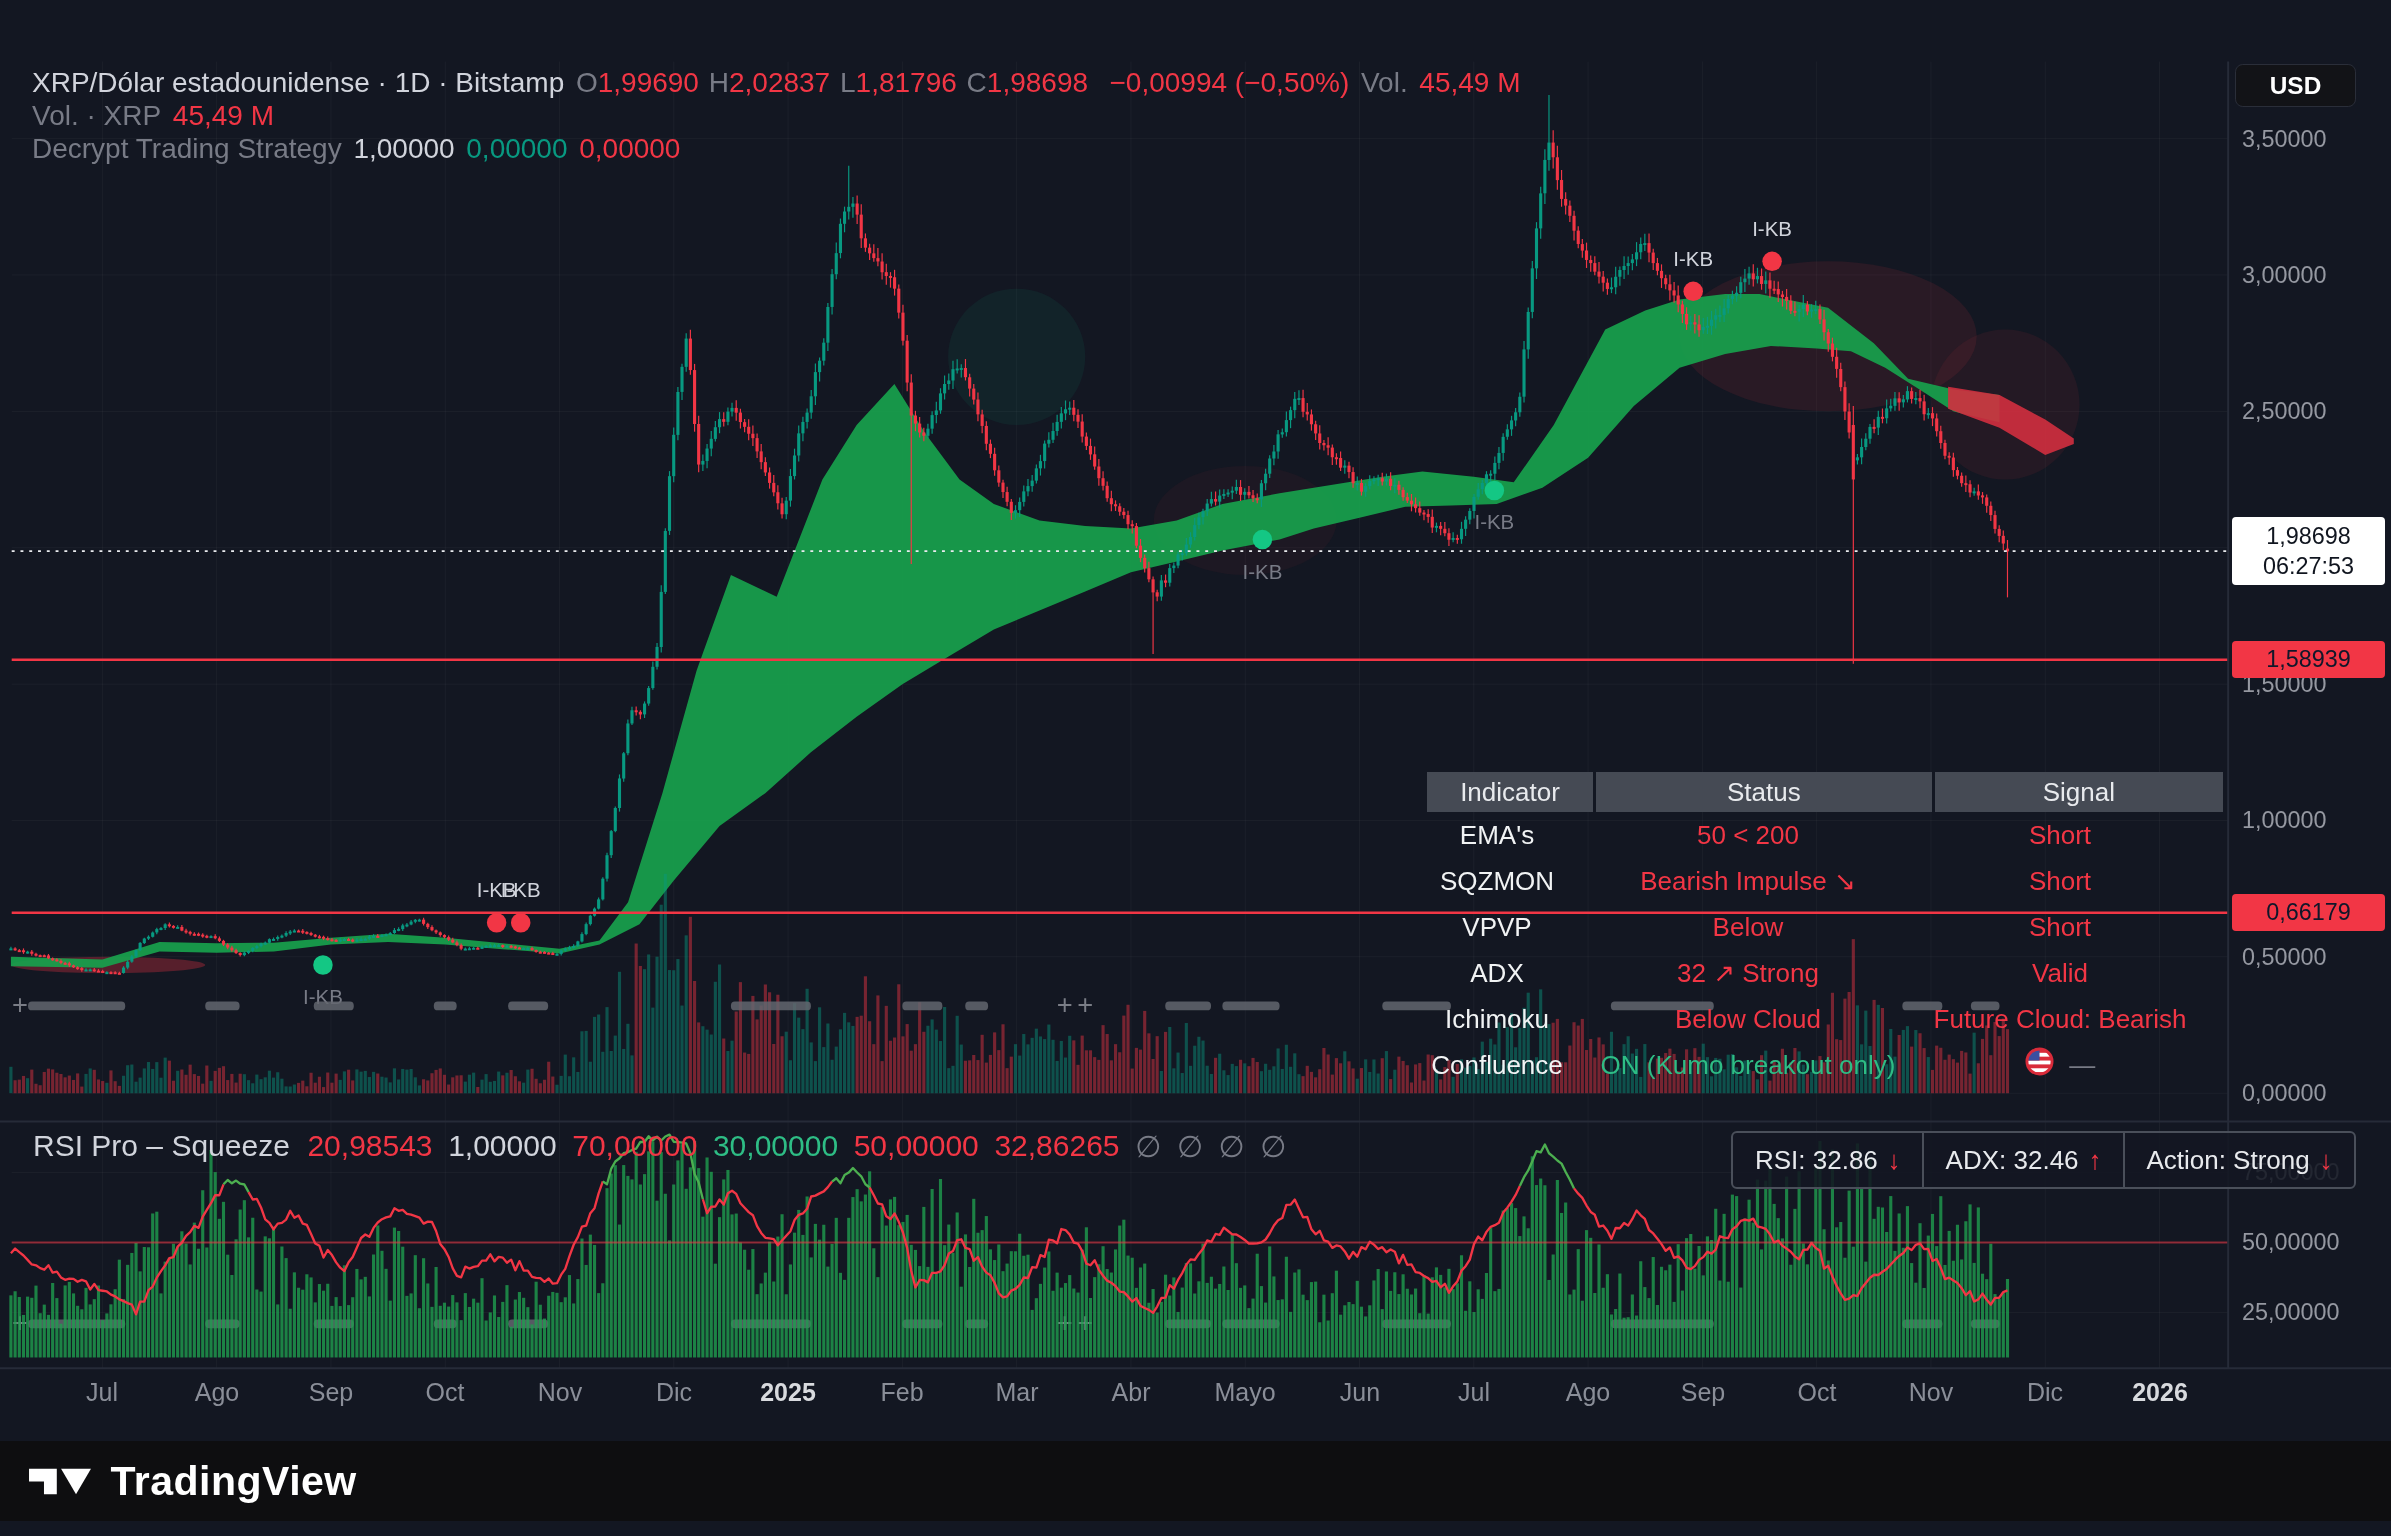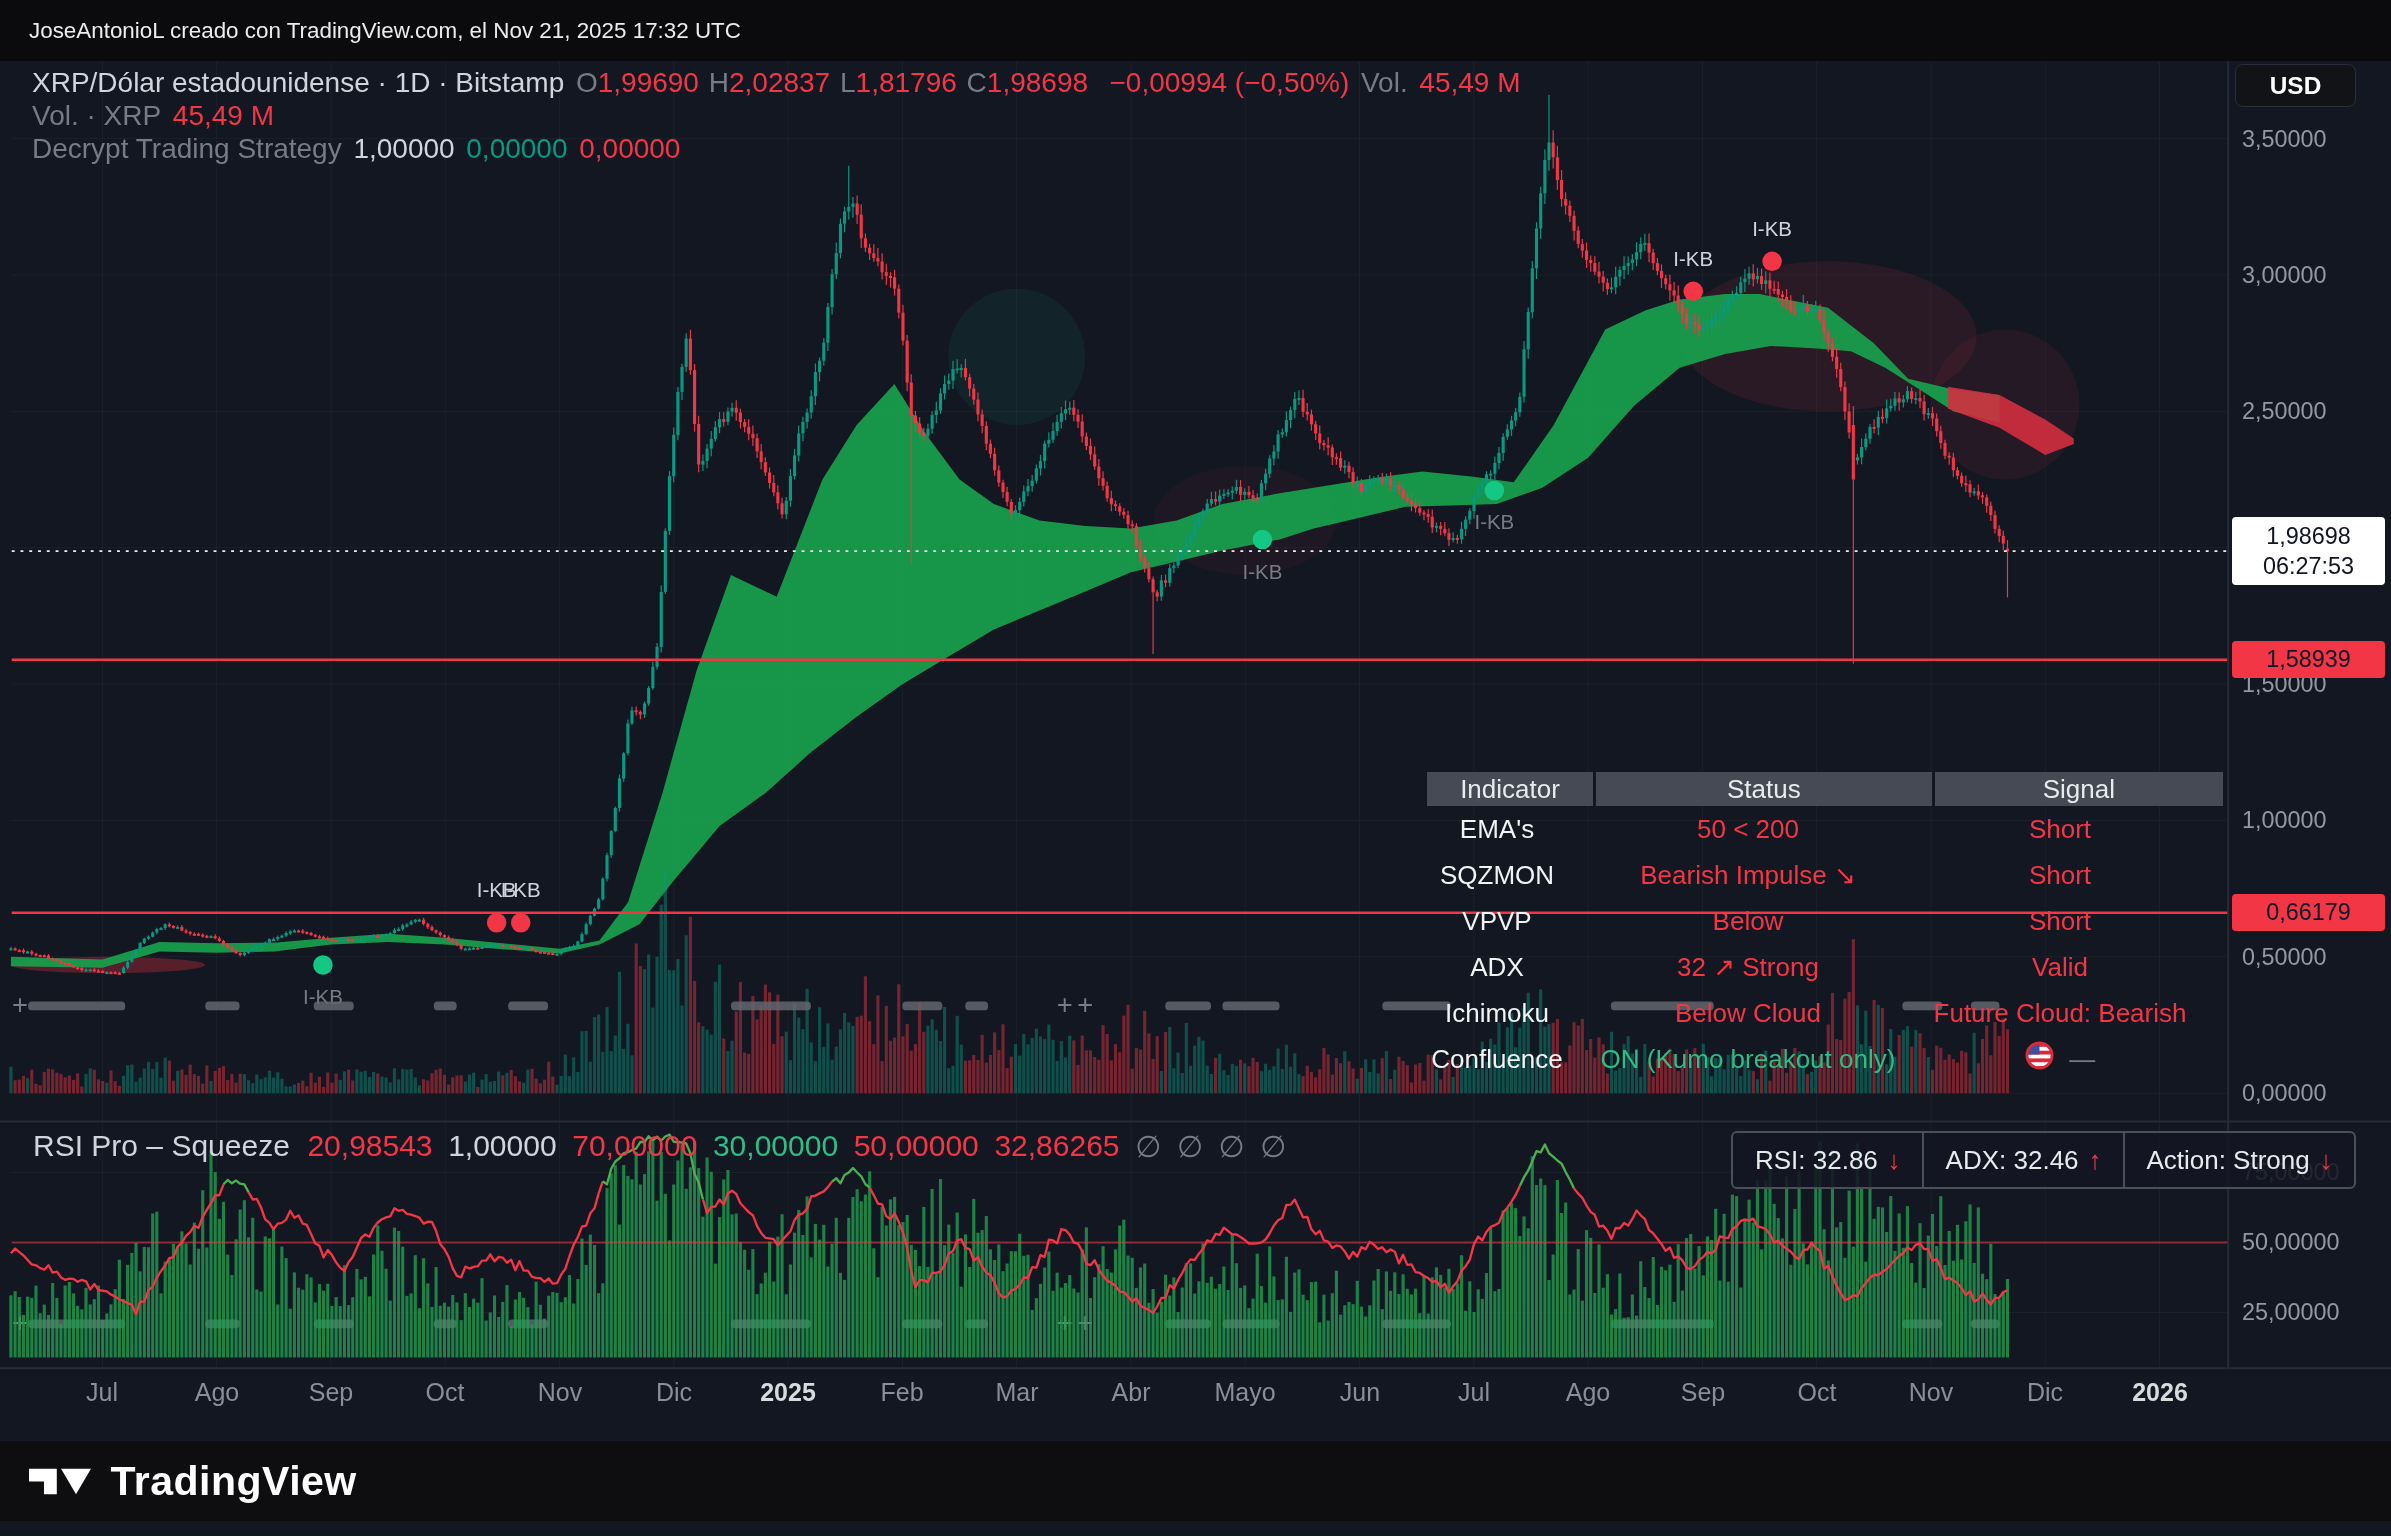--- a/index.html
+++ b/index.html
@@ -20,21 +20,21 @@
            background:#121317;border:1px solid #2a2e39;border-radius:7.8px;color:#fff;
            font-size:24.4px;font-weight:600;display:flex;align-items:center;justify-content:center;cursor:pointer;}
 
   .price-axis-label{position:absolute;left:2242px;transform:translateY(-50%);font-size:23.4px;color:#9598a1;z-index:2;}
   .tag{position:absolute;left:2232px;width:153px;border-radius:3.9px;z-index:5;
        display:flex;flex-direction:column;align-items:center;justify-content:center;text-align:center;}
   .tag.white{background:#ffffff;color:#10151f;height:68px;font-size:23.4px;line-height:30px;}
   .tag.red{background:#f23645;color:#0f172a;height:37px;font-size:23.4px;}
 
   .ind-table{position:absolute;left:1414px;top:772px;width:790px;z-index:4;font-size:26px;}
-  .ind-table .hdr{display:grid;grid-template-columns:166px 336px 288px;gap:2.9px;height:34px;padding-left:13px;}
+  .ind-table .hdr{display:grid;grid-template-columns:166px 336px 288px;gap:2.9px;height:40px;padding-left:13px;}
   .ind-table .hdr div{background:#454a54;color:#e8eaed;display:flex;align-items:center;justify-content:center;}
   .ind-table .trow{display:grid;grid-template-columns:166px 336px 288px;height:46px;align-items:center;text-align:center;}
   .sig-cell{display:flex;align-items:center;justify-content:center;gap:15.6px;}
 
   .rsi-legend{position:absolute;left:33px;top:1129px;z-index:4;display:flex;gap:17.6px;font-size:30px;align-items:baseline;white-space:nowrap;}
   .rsi-badge{position:absolute;right:35px;top:1131px;height:54px;z-index:5;display:flex;
              background:rgba(19,23,34,0.88);border:2px solid #4a4f5a;border-radius:5.9px;overflow:hidden;}
   .rsi-badge .cell{display:flex;align-items:center;gap:9.8px;padding:0 21.5px;font-size:26px;color:#e8eaed;}
   .rsi-badge .cell + .cell{border-left:2px solid #4a4f5a;}
 
@@ -2067,23 +2067,20 @@
       <polyline points="720.8,1229.7 725.1,1244.1 729.4,1237.4 733.6,1237.2 737.9,1229.9 742.2,1235.2 746.5,1223.5 750.7,1221.0 755.0,1224.3 759.3,1233.9 763.6,1238.4 767.8,1242.9 772.1,1246.1 776.4,1257.3 780.6,1264.3 784.9,1269.3 789.2,1269.9 793.5,1270.7 797.7,1276.9 802.0,1272.1 806.3,1267.1 810.6,1262.5 814.8,1251.1 819.1,1245.7 823.4,1244.3 827.7,1239.5 831.9,1226.9 836.2,1226.0 840.5,1223.7 844.8,1221.7 849.0,1217.3 853.3,1211.6" fill="none" stroke="#f23645" stroke-width="2.4" stroke-linejoin="round"></polyline>
       <polyline points="853.3,1211.6 857.6,1208.2 861.9,1213.4 866.1,1204.9 870.4,1202.4 874.7,1197.7 879.0,1202.3 883.2,1206.2 887.5,1214.4 891.8,1217.7" fill="none" stroke="#4caf50" stroke-width="2.4" stroke-linejoin="round"></polyline>
       <polyline points="891.8,1217.7 896.1,1225.7 900.3,1234.1 904.6,1235.0 908.9,1247.2 913.2,1250.0 917.4,1244.4 921.7,1252.9 926.0,1263.8 930.3,1279.6 934.5,1303.4 938.8,1320.2 943.1,1312.5 947.4,1312.7 951.6,1315.0 955.9,1305.2 960.2,1305.3 964.5,1303.7 968.7,1297.3 973.0,1285.4 977.3,1282.9 981.6,1271.6 985.8,1270.8 990.1,1279.7 994.4,1280.9 998.6,1292.8 1002.9,1289.0 1007.2,1298.9 1011.5,1305.0 1015.7,1307.7 1020.0,1315.5 1024.3,1326.3 1028.6,1330.4 1032.8,1329.4 1037.1,1323.4 1041.4,1321.7 1045.7,1317.5 1049.9,1310.0 1054.2,1310.5 1058.5,1299.4 1062.8,1299.9 1067.0,1287.0 1071.3,1288.9 1075.6,1271.2 1079.9,1272.0 1084.1,1274.9 1088.4,1260.3 1092.7,1261.3 1097.0,1266.0 1101.2,1274.1 1105.5,1275.2 1109.8,1282.8 1114.1,1295.8 1118.3,1297.4 1122.6,1292.2 1126.9,1302.1 1131.2,1308.2 1135.4,1313.2 1139.7,1315.4 1144.0,1318.9 1148.3,1324.4 1152.5,1325.0 1156.8,1329.4 1161.1,1334.7 1165.4,1331.1 1169.6,1339.1 1173.9,1341.3 1178.2,1343.2 1182.5,1346.3 1186.7,1339.8 1191.0,1331.0 1195.3,1330.7 1199.6,1317.8 1203.8,1321.5 1208.1,1312.5 1212.4,1305.4 1216.6,1296.8 1220.9,1291.4 1225.2,1292.0 1229.5,1285.6 1233.7,1280.6 1238.0,1272.0 1242.3,1273.4 1246.6,1265.3 1250.8,1266.2 1255.1,1258.9 1259.4,1262.3 1263.7,1265.7 1267.9,1265.9 1272.2,1268.5 1276.5,1271.5 1280.8,1275.3 1285.0,1275.3 1289.3,1275.0 1293.6,1274.0 1297.9,1271.0 1302.1,1264.6 1306.4,1256.6 1310.7,1251.2 1315.0,1249.0 1319.2,1235.5 1323.5,1235.3 1327.8,1230.1 1332.1,1239.5 1336.3,1248.3 1340.6,1247.8 1344.9,1260.6 1349.2,1265.7 1353.4,1262.1 1357.7,1271.9 1362.0,1273.1 1366.3,1279.6 1370.5,1277.1 1374.8,1278.1 1379.1,1283.2 1383.4,1290.7 1387.6,1283.7 1391.9,1288.6 1396.2,1278.8 1400.5,1281.0 1404.7,1273.3 1409.0,1276.3 1413.3,1280.8 1417.5,1278.9 1421.8,1284.1 1426.1,1281.2 1430.4,1283.5 1434.6,1295.5 1438.9,1286.8 1443.2,1297.0 1447.5,1296.6 1451.7,1304.4 1456.0,1305.3 1460.3,1308.4 1464.6,1310.6 1468.8,1314.5 1473.1,1313.5 1477.4,1320.1 1481.7,1316.5 1485.9,1325.7 1490.2,1319.0 1494.5,1314.0 1498.8,1302.9 1503.0,1298.4 1507.3,1291.6 1511.6,1275.8 1515.9,1268.0 1520.1,1271.8 1524.4,1263.2 1528.7,1258.0 1533.0,1256.3 1537.2,1253.9 1541.5,1243.4 1545.8,1238.4 1550.1,1232.1 1554.3,1225.3 1558.6,1216.1" fill="none" stroke="#f23645" stroke-width="2.4" stroke-linejoin="round"></polyline>
       <polyline points="1558.6,1216.1 1562.9,1207.1 1567.2,1200.2 1571.4,1190.8 1575.7,1180.4 1580.0,1181.7 1584.3,1173.6 1588.5,1182.6 1592.8,1186.0 1597.1,1190.0 1601.4,1193.2 1605.6,1201.8 1609.9,1209.7 1614.2,1218.6" fill="none" stroke="#4caf50" stroke-width="2.4" stroke-linejoin="round"></polyline>
       <polyline points="1614.2,1218.6 1618.5,1224.0 1622.7,1228.3 1627.0,1236.2 1631.3,1242.8 1635.5,1245.7 1639.8,1257.7 1644.1,1256.7 1648.4,1262.0 1652.6,1270.4 1656.9,1259.2 1661.2,1259.5 1665.5,1254.0 1669.7,1256.8 1674.0,1249.9 1678.3,1241.3 1682.6,1246.2 1686.8,1249.8 1691.1,1261.3 1695.4,1264.8 1699.7,1270.2 1703.9,1275.8 1708.2,1282.6 1712.5,1279.2 1716.8,1289.9 1721.0,1288.3 1725.3,1292.5 1729.6,1300.0 1733.9,1301.4 1738.1,1298.3 1742.4,1291.9 1746.7,1289.1 1751.0,1283.6 1755.2,1285.5 1759.5,1281.5 1763.8,1267.7 1768.1,1269.0 1772.3,1269.6 1776.6,1260.6 1780.9,1257.4 1785.2,1251.9 1789.4,1250.6 1793.7,1251.7 1798.0,1249.6 1802.3,1257.7 1806.5,1258.5 1810.8,1260.1 1815.1,1265.8 1819.4,1274.1 1823.6,1272.1 1827.9,1277.4 1832.2,1280.4 1836.5,1283.6 1840.7,1288.5 1845.0,1291.3 1849.3,1281.7 1853.5,1281.3 1857.8,1274.5 1862.1,1279.7 1866.4,1282.6 1870.6,1300.9 1874.9,1298.0 1879.2,1309.0 1883.5,1318.6 1887.7,1326.3 1892.0,1332.9 1896.3,1331.6 1900.6,1328.0 1904.8,1329.0 1909.1,1321.0 1913.4,1315.6 1917.7,1310.3 1921.9,1307.2 1926.2,1307.4 1930.5,1304.1 1934.8,1301.3 1939.0,1296.7 1943.3,1292.0 1947.6,1287.9 1951.9,1284.9 1956.1,1279.1 1960.4,1281.9 1964.7,1276.5 1969.0,1275.0 1973.2,1280.9 1977.5,1280.8 1981.8,1293.0 1986.1,1291.0 1990.3,1300.2 1994.6,1311.6 1998.9,1310.1 2003.2,1313.0 2007.4,1315.6 2011.7,1320.9 2016.0,1328.2 2020.3,1324.0 2024.5,1334.6 2028.8,1332.4 2033.1,1326.5 2037.4,1332.9 2041.6,1337.8 2045.9,1330.8 2050.2,1330.8 2054.4,1324.9 2058.7,1323.2" fill="none" stroke="#f23645" stroke-width="2.4" stroke-linejoin="round"></polyline>
       <line x1="0.0" y1="1150.0" x2="2452.0" y2="1150.0" stroke="#262b38" stroke-width="2"></line>
       <line x1="0.0" y1="1403.0" x2="2452.0" y2="1403.0" stroke="#262b38" stroke-width="2"></line>
       <line x1="2285.0" y1="63.0" x2="2285.0" y2="1403.0" stroke="#262b38" stroke-width="2"></line>
     </svg>
 
-  <header class="topbar">
-    <span>JoseAntonioL creado con TradingView.com, el Nov 21, 2025 17:32 UTC</span>
-  </header>
 
   <div class="legend">
     <div class="row">
       <span class="c-light">XRP/Dólar estadounidense · 1D · Bitstamp</span>
       <span id="ohlc"><span style="margin-right: 9.8px;"><span class="c-dim">O</span><span class="c-red">1,99690</span></span><span style="margin-right: 9.8px;"><span class="c-dim">H</span><span class="c-red">2,02837</span></span><span style="margin-right: 9.8px;"><span class="c-dim">L</span><span class="c-red">1,81796</span></span><span style="margin-right: 9.8px;"><span class="c-dim">C</span><span class="c-red">1,98698</span></span></span>
       <span class="c-red">−0,00994 (−0,50%)</span>
       <span class="c-dim">Vol.</span>
       <span class="c-red">45,49 M</span>
     </div>
     <div class="row">

